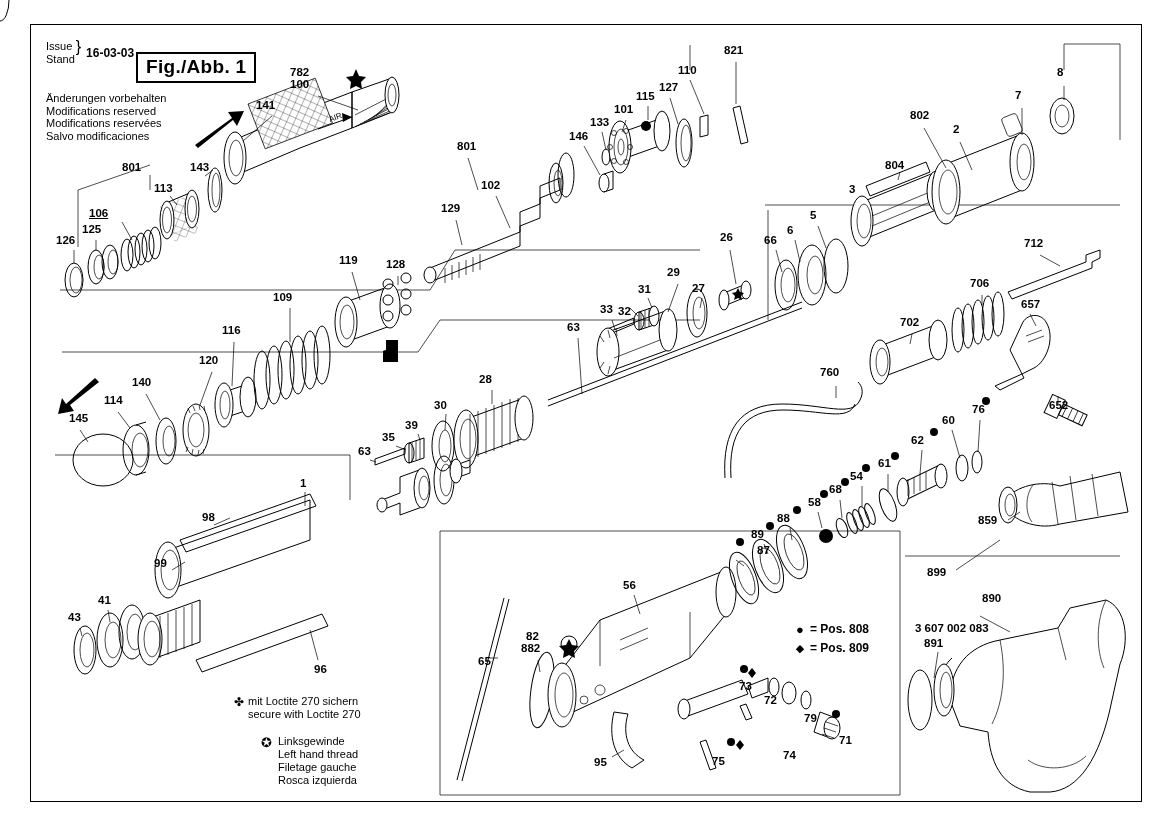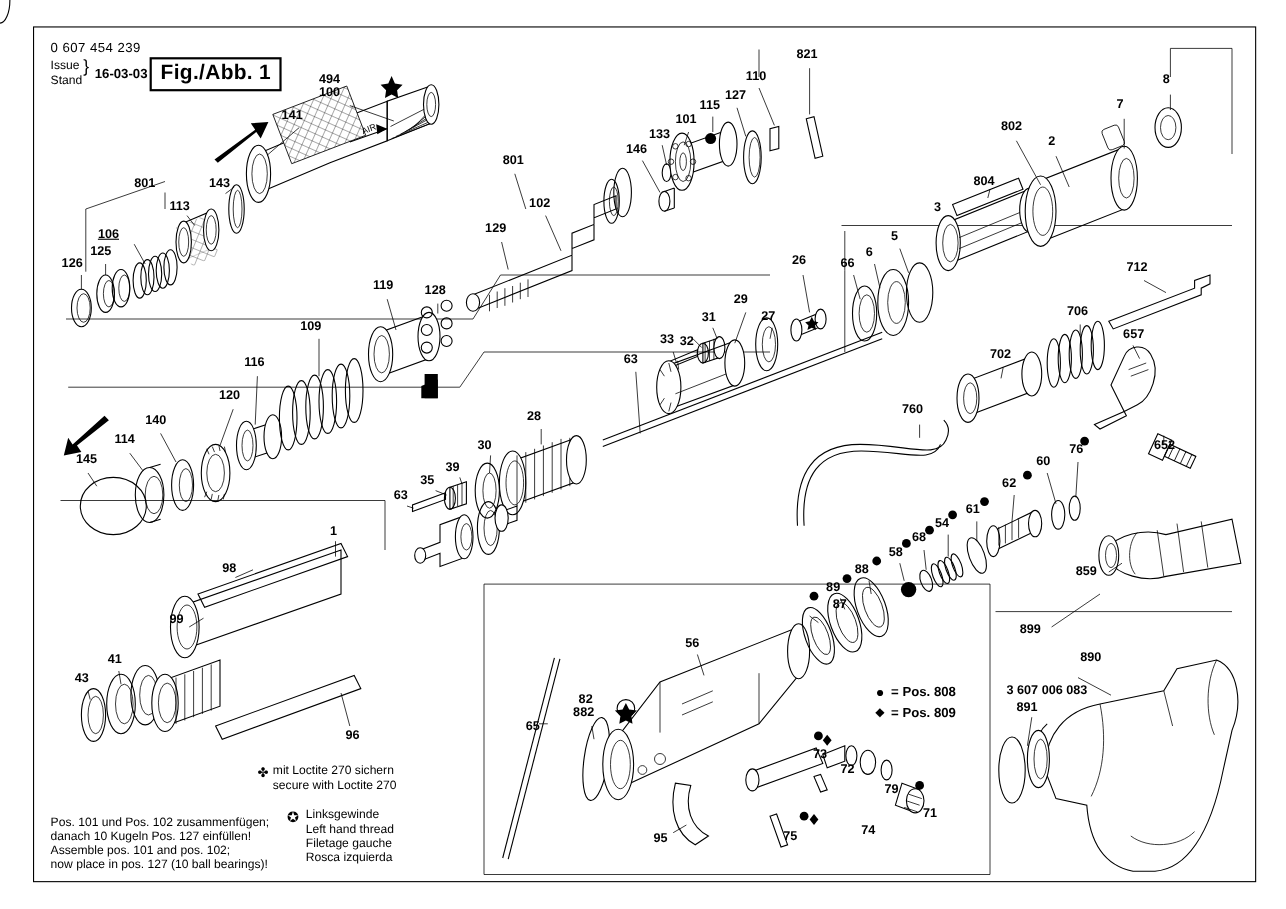--- a/index.html
+++ b/index.html
@@ -59,38 +59,37 @@
   .fillblack { fill:#000; stroke:none; }
   .leader { fill:none; stroke:#000; stroke-width:0.7; }
 </style>
 </head>
 <body>
 
 <div id="sheet">
   <div class="frame"></div>
 
   <div class="hdr">
-    <div class="partno">0 607 454 239</div>
     <div class="issrow">
       <div class="issleft">
         <div>Issue</div>
         <div>Stand</div>
       </div>
       <div class="brace">}</div>
       <div class="date">16-03-03</div>
     </div>
   </div>
   <div class="figbox">Fig./Abb. 1</div>
-
-  <div class="note-bl">
-    <div>Pos. 101 und Pos. 102 zusammenfügen;</div>
-    <div>danach 10 Kugeln Pos. 127 einfüllen!</div>
-    <div>Assemble pos. 101 and pos. 102;</div>
-    <div>now place in pos. 127 (10 ball bearings)!</div>
+  <div class="modnote">
+    <div>Änderungen vorbehalten</div>
+    <div>Modifications reserved</div>
+    <div>Modifications reservées</div>
+    <div>Salvo modificaciones</div>
   </div>
+
 
   <div class="note-loctite">
     <div><span style="position:absolute; left:-14px; top:1px; font-size:12px;">✤</span><span>mit Loctite 270 sichern</span></div>
     <div>secure with Loctite 270</div>
   </div>
 
   <div class="note-lh">
     <div><span style="position:absolute; left:-17px; top:1px; font-size:13px;">✪</span><span>Linksgewinde</span></div>
     <div>Left hand thread</div>
     <div>Filetage gauche</div>
@@ -101,21 +100,21 @@
     <div class="row">
       <span class="mk">●</span>
       <b>= Pos. 808</b>
     </div>
     <div class="row">
       <span class="mk" style="font-size:11px;">◆</span>
       <b>= Pos. 809</b>
     </div>
   </div>
 
-  <div class="pn" style="left:915px; top:622px;">3 607 006 083</div>
+  <div class="pn" style="left:915px; top:622px;">3 607 002 083</div>
 
   <svg class="art" viewBox="0 0 1169 826">
     <defs>
       <pattern id="xh" width="6" height="6" patternUnits="userSpaceOnUse" patternTransform="rotate(45)">
         <line x1="0" y1="0" x2="0" y2="6" stroke="#000" stroke-width="0.5"></line>
       </pattern>
       <pattern id="xh2" width="6" height="6" patternUnits="userSpaceOnUse" patternTransform="rotate(-45)">
         <line x1="0" y1="0" x2="0" y2="6" stroke="#000" stroke-width="0.5"></line>
       </pattern>
       <pattern id="knurl" width="7" height="7" patternUnits="userSpaceOnUse" patternTransform="rotate(45)">
@@ -640,21 +639,21 @@
         <path class="stroke" d="M 948,706 C 938,690 940,668 952,658"></path>
         <ellipse class="fillwhite" cx="944" cy="690" rx="10" ry="26"></ellipse>
         <ellipse class="thin" cx="946" cy="690" rx="6" ry="18"></ellipse>
         <ellipse class="stroke" cx="920" cy="700" rx="12" ry="30" stroke-width="2"></ellipse>
       </g>
       <path class="leader" d="M 980,616 L 1010,632"></path>
       <path class="leader" d="M 938,652 L 934,678"></path>
     </g>
   </svg>
 
-  <div class="lbl" style="left:290px;  top:66px;">494</div>
+  <div class="lbl" style="left:290px;  top:66px;">782</div>
   <div class="lbl" style="left:290px;  top:78px;">100</div>
   <div class="lbl" style="left:256px;  top:99px;">141</div>
   <div class="lbl" style="left:122px;  top:161px;">801</div>
   <div class="lbl" style="left:190px;  top:161px;">143</div>
   <div class="lbl" style="left:154px;  top:182px;">113</div>
   <div class="lbl" style="left:89px;  top:207px;text-decoration:underline;">106</div>
   <div class="lbl" style="left:82px;   top:223px;">125</div>
   <div class="lbl" style="left:56px;   top:234px;">126</div>
   <div class="lbl" style="left:339px;  top:254px;">119</div>
   <div class="lbl" style="left:386px;  top:258px;">128</div>

